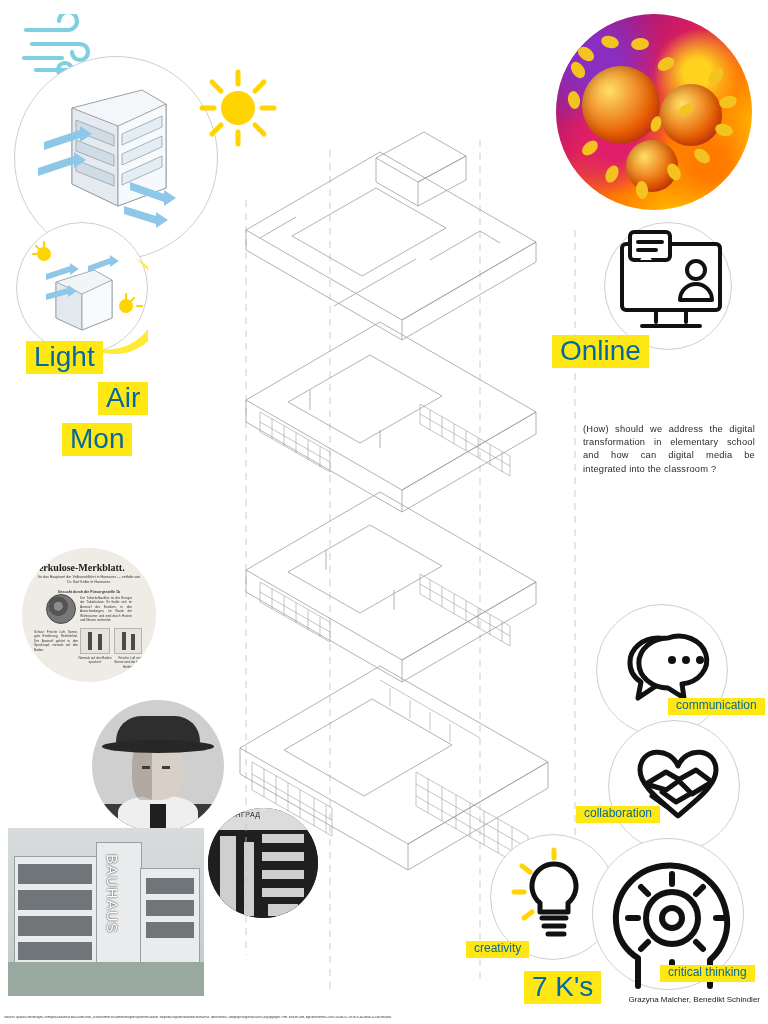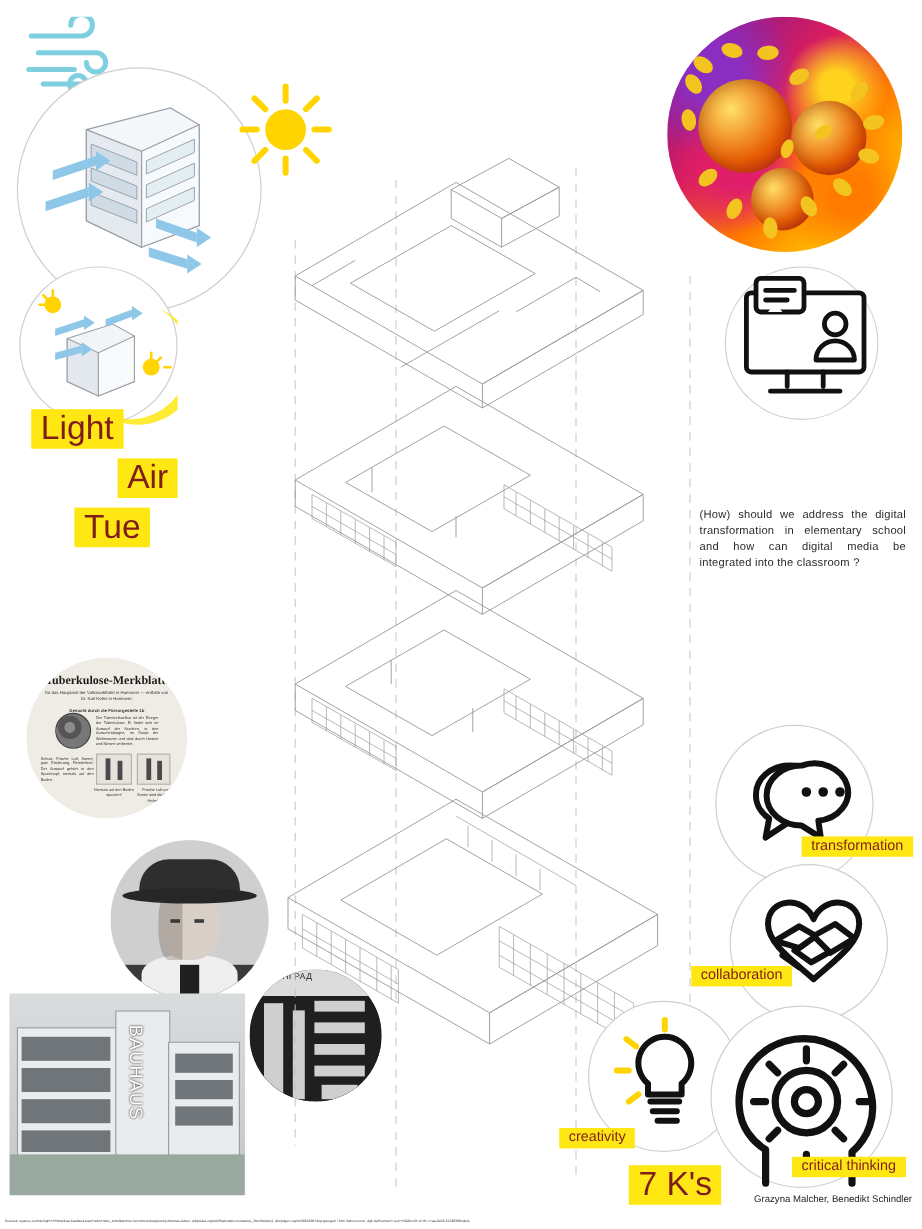--- a/index.html
+++ b/index.html
@@ -17,21 +17,21 @@
   .abs { position:absolute; }
   .circle-img {
     border-radius: 50%;
     overflow: hidden;
     position: absolute;
   }
   .hl {
     background: #FFE713;
     display: inline-block;
     padding: 1px 8px 3px 8px;
-    color: #7f1d1d;
+    color: #0369a1;
     line-height: 1.05;
     white-space: nowrap;
   }
   .hl.big { font-size: 28px; }
   .hl.sm  { font-size: 12px; }
 
   
   .wind { left: 18px; top: 14px; width: 86px; height: 66px; }
 
   
@@ -117,21 +117,21 @@
   .pt-tie {
     position:absolute; left:58px; top:104px; width:16px; height:32px;
     background:#1f1f1f;
   }
   .pt-eye { position:absolute; width:8px; height:3px; background:#3b3b3b; top:66px; }
 
   
   .merk { left: 22px; top: 548px; width: 134px; height: 134px; }
   .merk-bg { position:absolute; inset:0; background:#efece6; }
   .merk-title {
-    position:absolute; left:0; right:0; top:14px; text-align:center;
+    position:absolute; left:0; right:0; top:14px; text-align:left;
     font-family:"Liberation Serif", serif; font-weight:bold; font-size:10px; color:#1a1a1a;
   }
   .merk-sub {
     position:absolute; left:14px; right:14px; top:27px; text-align:center;
     font-size:3.6px; color:#333; line-height:1.35;
   }
   .merk-blob {
     position:absolute; left:24px; top:46px; width:30px; height:30px; border-radius:50%;
     background: radial-gradient(circle at 40% 40%, #8c8c8c 0 18%, #555 20% 40%, #777 42% 100%);
     border:1px solid #444;
@@ -271,21 +271,21 @@
     </svg>
   </div>
 
   <div class="abs" style="left:26px; top:341px;">
     <span class="hl big">Light</span>
   </div>
   <div class="abs" style="left:98px; top:382px;">
     <span class="hl big">Air</span>
   </div>
   <div class="abs" style="left:62px; top:423px;">
-    <span class="hl big">Tue</span>
+    <span class="hl big">Mon</span>
   </div>
 
   <div class="circle-img merk">
     <div class="merk-bg"></div>
     <div class="merk-title">Tuberkulose-Merkblatt.</div>
     <div class="merk-sub">für das Hauptamt der Volkswohlfahrt in Hannover — entfalte von Dr. Karl Keller in Hannover.</div>
     <div class="merk-sub" style="top:42px; font-weight:bold;">Gesucht durch die Fürsorgestelle 1b</div>
     <div class="merk-blob"></div>
     <div class="merk-col" style="left:58px; top:48px; width:52px;">Der Tuberkelbazillus ist der Erreger der Tuberkulose. Er findet sich im Auswurf der Kranken, in den Ausscheidungen, im Staub der Wohnräume und wird durch Husten und Niesen verbreitet.</div>
     <div class="merk-col" style="left:12px; top:82px; width:44px;">Schutz: Frische Luft, Sonne, gute Ernährung, Reinlichkeit. Der Auswurf gehört in den Spucknapf, niemals auf den Boden.</div>
@@ -522,41 +522,44 @@
         <rect x="10" y="18" width="98" height="66" rx="4"></rect>
         <path d="M44 84 L44 96 M74 84 L74 96 M30 100 H88"></path>
         <rect x="18" y="6" width="40" height="28" rx="4" fill="#fff"></rect>
         <path d="M28 34 L34 26 L40 34 Z" fill="#fff" stroke="none"></path>
         <path d="M26 16 H50 M26 24 H44"></path>
         <circle cx="84" cy="44" r="9"></circle>
         <path d="M68 74 a16 16 0 0 1 32 0 Z" fill="#fff"></path>
       </g>
     </svg>
   </div>
+  <div class="abs" style="left:552px; top:335px;">
+    <span class="hl big">Online</span>
+  </div>
 
   <div class="bodytext">
     <p class="p2">(How) should we address the digital transformation in elementary school and how can digital media be integrated into the classroom ?</p>
   </div>
 
   <div class="circ-outline" style="left:596px; top:604px; width:132px; height:132px;"></div>
   <div class="icon-svg" style="left:614px; top:618px; width:104px; height:100px;">
     <svg width="104" height="100" viewBox="0 0 104 100">
       <g fill="none" stroke="#111" stroke-width="5" stroke-linejoin="round" stroke-linecap="round">
         <path d="M16 44 a28 24 0 1 1 28 24 h-2 l-18 12 3 -16 a28 24 0 0 1 -11 -20 Z"></path>
         <path d="M54 20 a28 24 0 1 1 14 46 l2 14 -16 -10 a28 24 0 0 1 0 -50 Z" fill="#fff"></path>
       </g>
       <g fill="#111">
         <circle cx="58" cy="42" r="4"></circle>
         <circle cx="72" cy="42" r="4"></circle>
         <circle cx="86" cy="42" r="4"></circle>
       </g>
     </svg>
   </div>
   <div class="abs" style="left:668px; top:695px;">
-    <span class="hl sm">transformation</span>
+    <span class="hl sm">communication</span>
   </div>
 
   <div class="circ-outline" style="left:608px; top:720px; width:132px; height:132px;"></div>
   <div class="icon-svg" style="left:622px; top:732px; width:112px; height:104px;">
     <svg width="112" height="104" viewBox="0 0 112 104">
       <g fill="none" stroke="#111" stroke-width="5" stroke-linejoin="round" stroke-linecap="round">
         <path d="M56 34 C48 14 18 16 18 38 C18 54 38 68 56 84 C74 68 94 54 94 38 C94 16 64 14 56 34 Z"></path>
         <path d="M24 52 L44 40 L58 48 L44 58 Z" fill="#fff"></path>
         <path d="M56 48 L74 38 L90 50 L70 62 Z" fill="#fff"></path>
         <path d="M40 60 L54 70 L68 62"></path>

